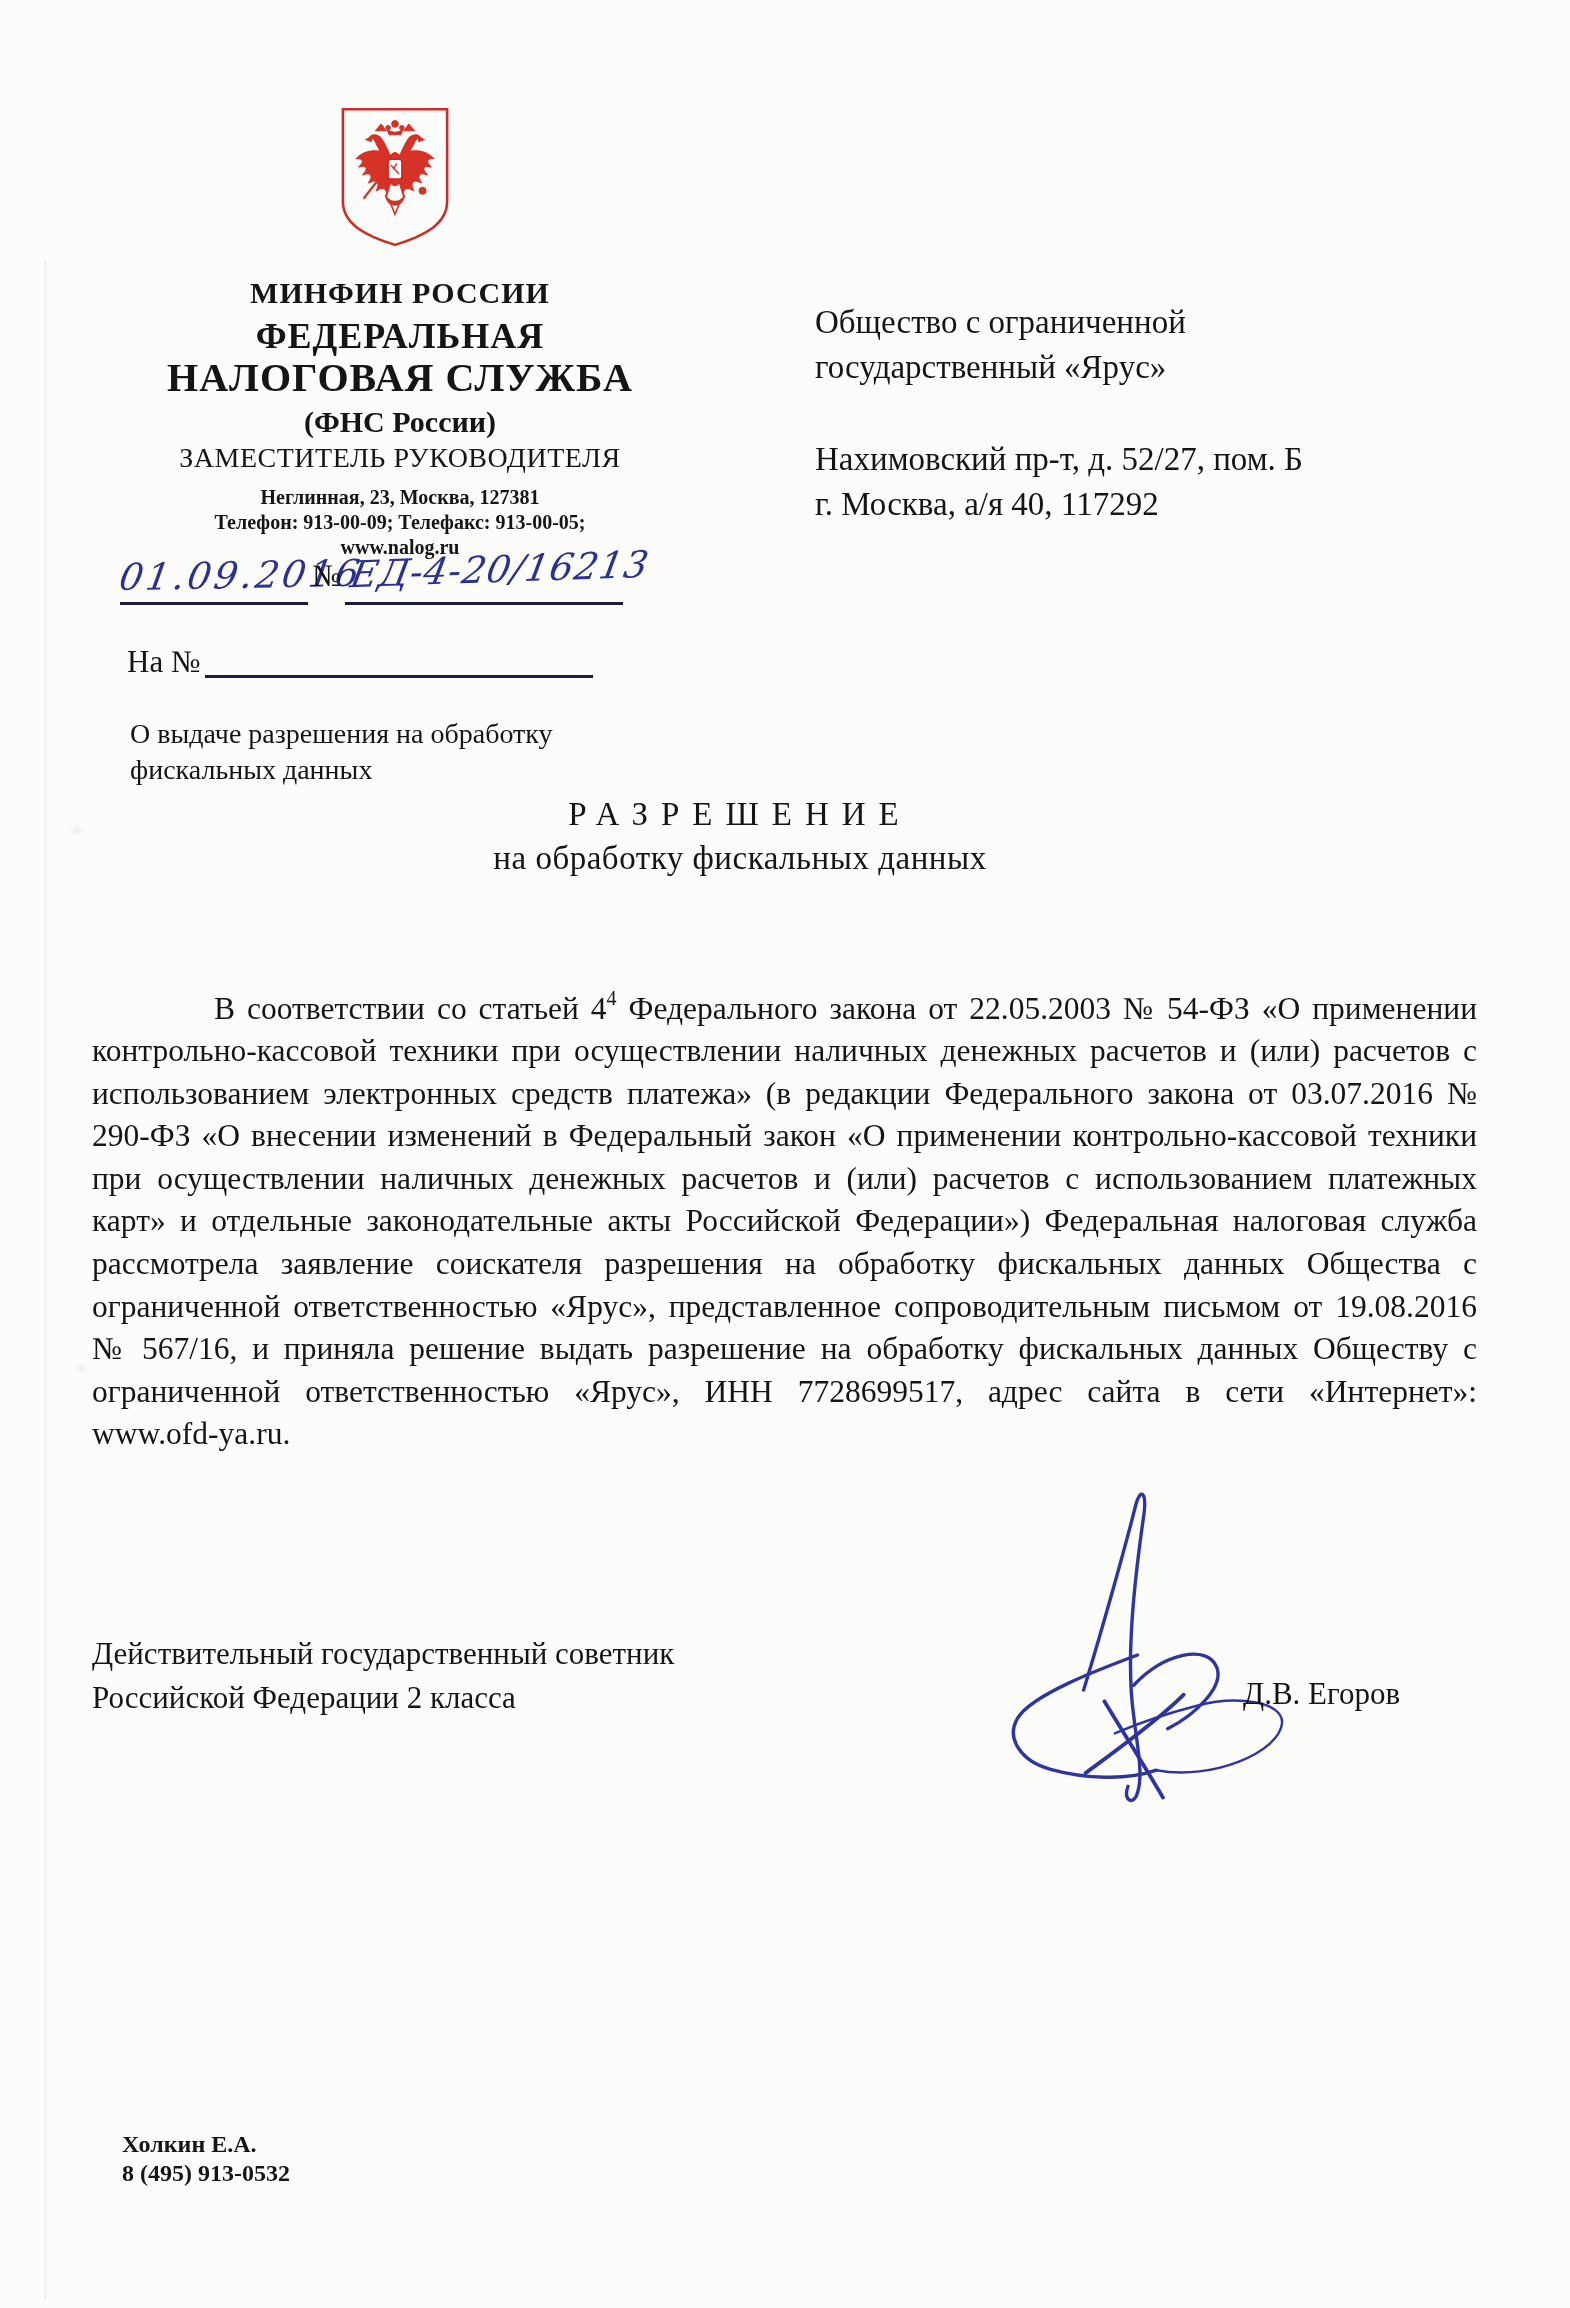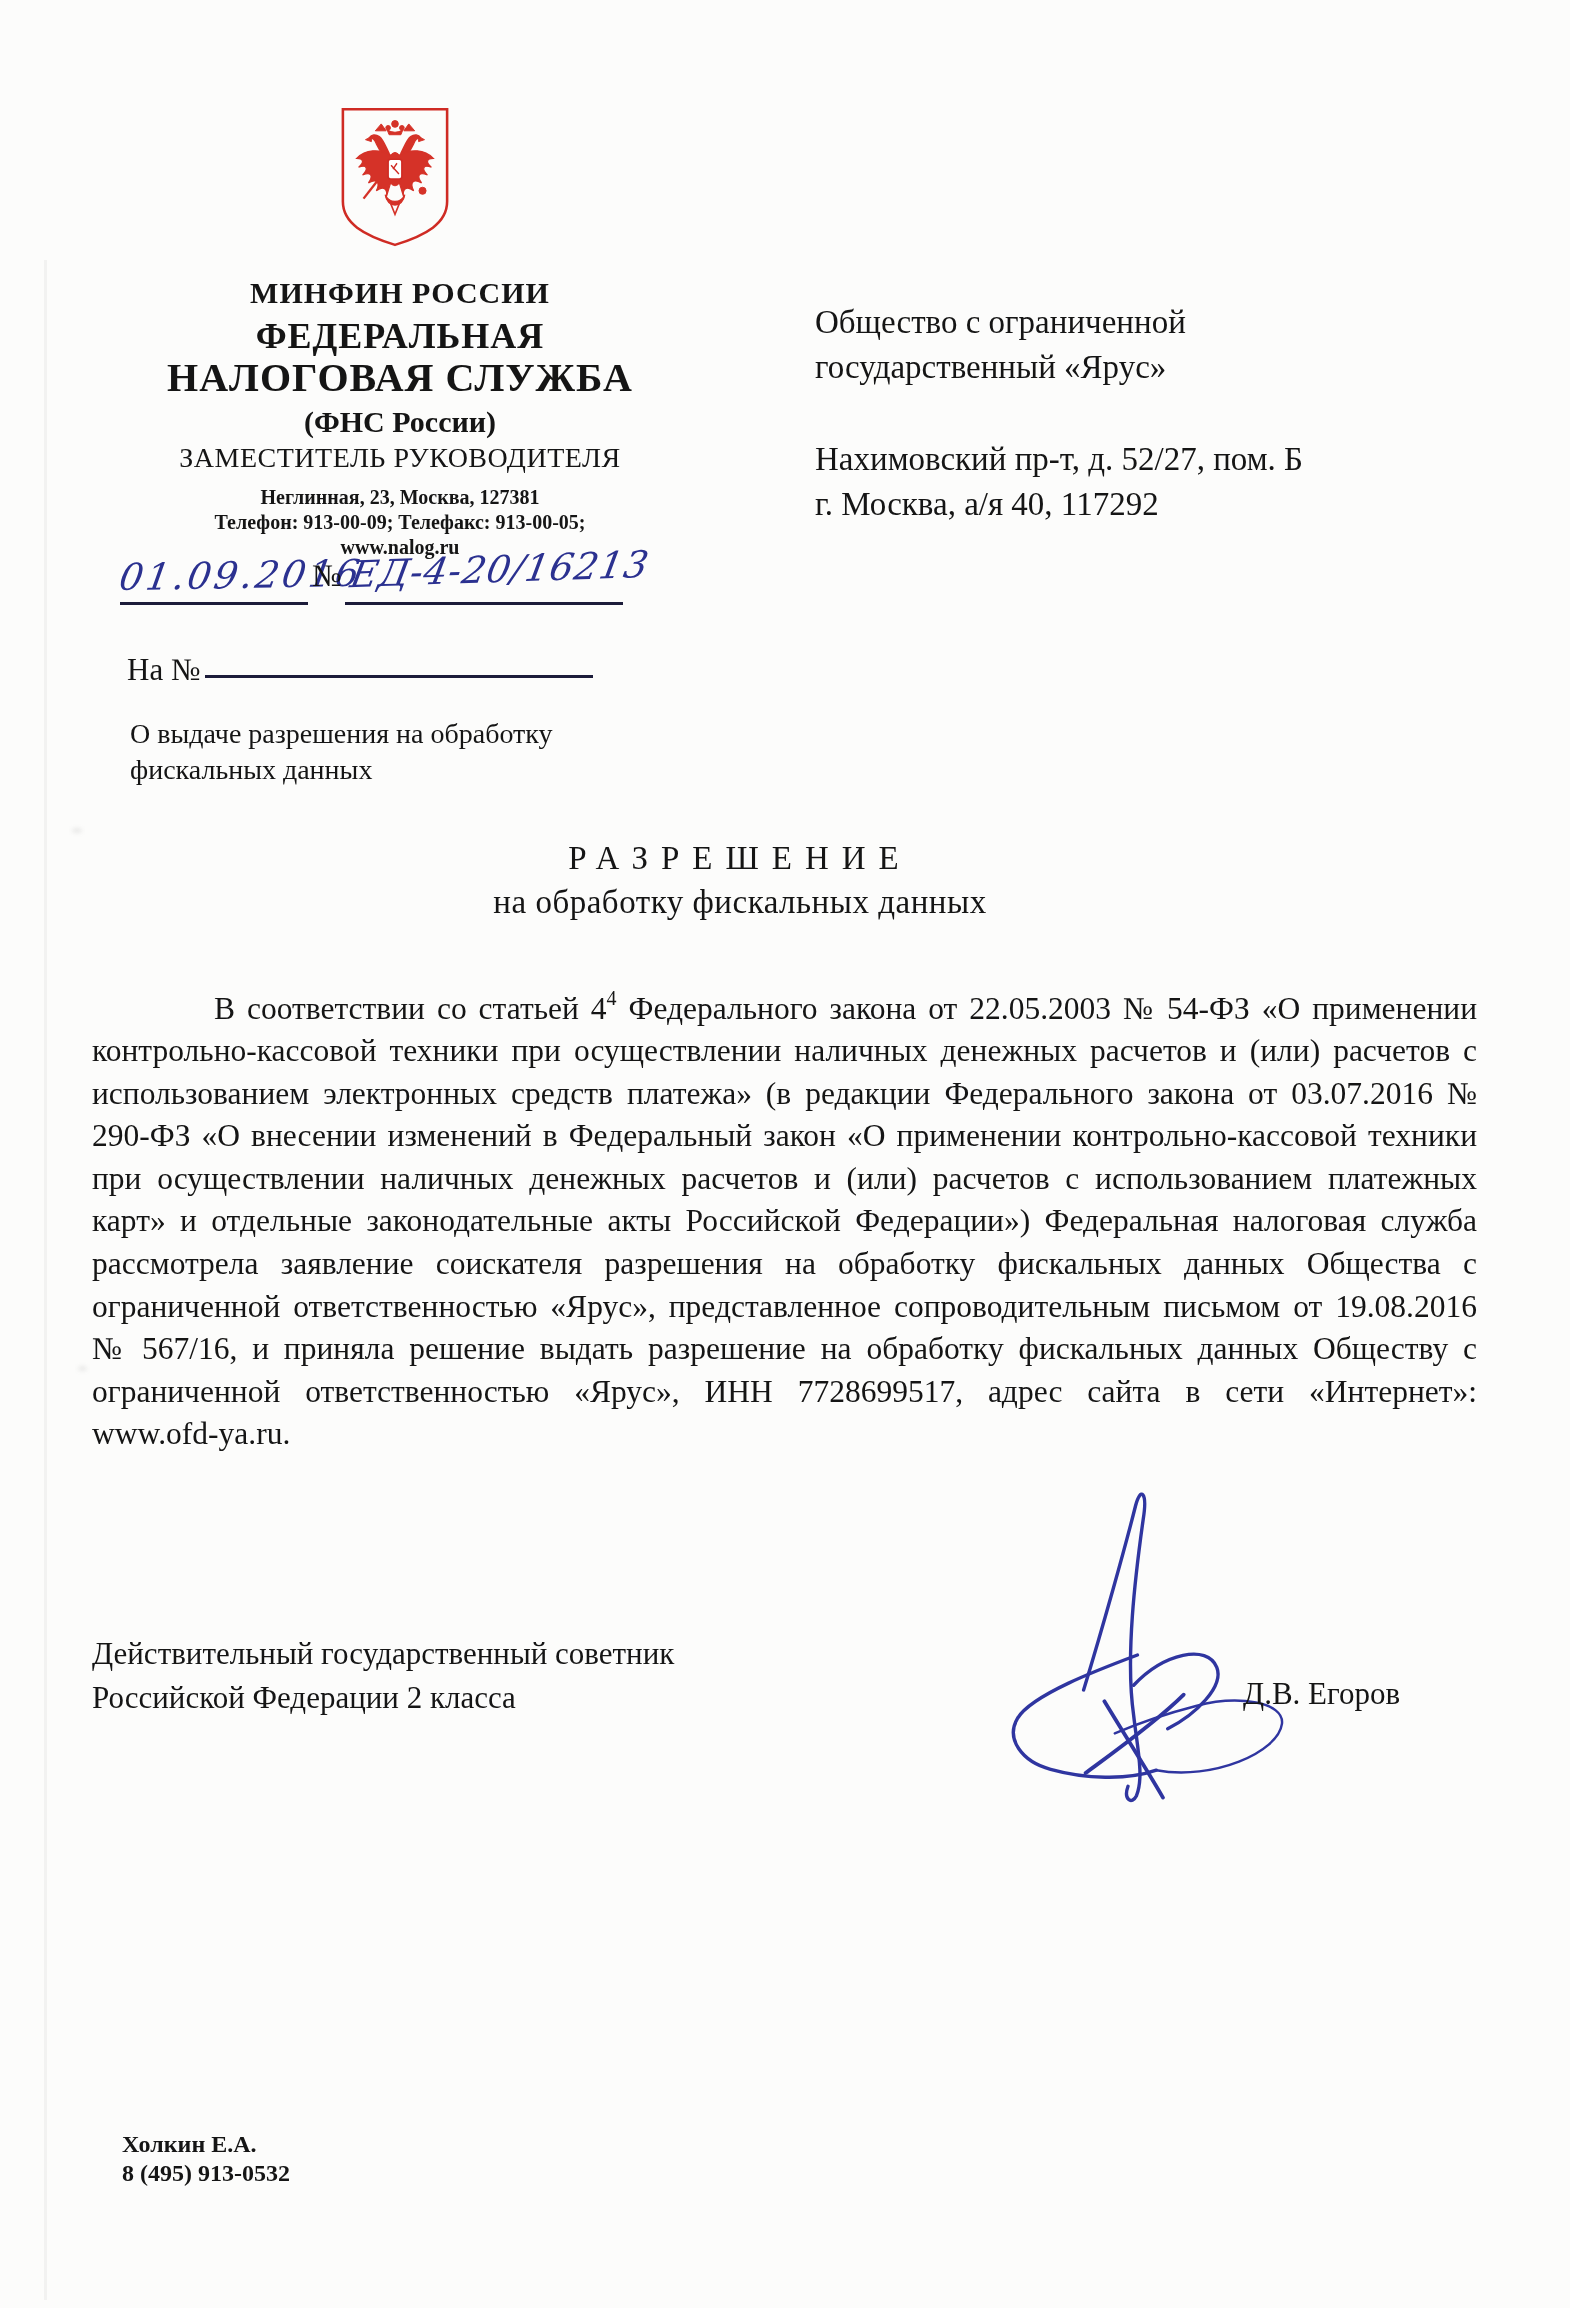--- a/index.html
+++ b/index.html
@@ -35,32 +35,32 @@
   .hand{
     color:#2b3190;
     font-family:"DejaVu Serif", serif;
     font-style:italic;
   }
   .ref-date{position:absolute;left:120px;top:554px;font-size:37px;letter-spacing:3px;transform:skewX(-10deg) rotate(-1deg);}
   .ref-date-line{position:absolute;left:120px;top:568px;width:188px;height:34px;border-bottom:3px solid #1c1c3a;}
   .ref-no-sign{position:absolute;left:312px;top:558px;font-size:31px;}
   .ref-number{position:absolute;left:352px;top:548px;font-size:37px;letter-spacing:1px;transform:skewX(-12deg) rotate(-2deg);}
   .ref-number-line{position:absolute;left:345px;top:568px;width:278px;height:34px;border-bottom:3px solid #1c1c3a;}
-  .reply{position:absolute;left:127px;top:644px;font-size:31px;margin-top:8px;}
+  .reply{position:absolute;left:127px;top:644px;font-size:31px;}
   .reply-line{position:absolute;left:205px;top:644px;width:388px;height:31px;border-bottom:3px solid #1c1c3a;}
 
   
   .addressee{position:absolute;left:815px;top:300px;width:640px;font-size:33px;line-height:1.36;}
   .addressee .gap{height:47px;}
 
   
   .subject{position:absolute;left:130px;top:716px;width:480px;font-size:28px;line-height:1.28;}
 
   
-  .doc-title{position:absolute;left:90px;top:840px;width:1300px;text-align:center;}
+  .doc-title{position:absolute;left:90px;top:796px;width:1300px;text-align:center;}
   .doc-title .t1{font-size:33px;letter-spacing:13px;}
   .doc-title .t2{font-size:33px;margin-top:7px;letter-spacing:0.5px;text-align:center;}
 
   
   .body-text{
     position:absolute;left:92px;top:956px;width:1385px;
     font-size:31.5px;line-height:42.6px;
     text-align:justify;text-indent:122px;
     word-spacing:2px;
   }

